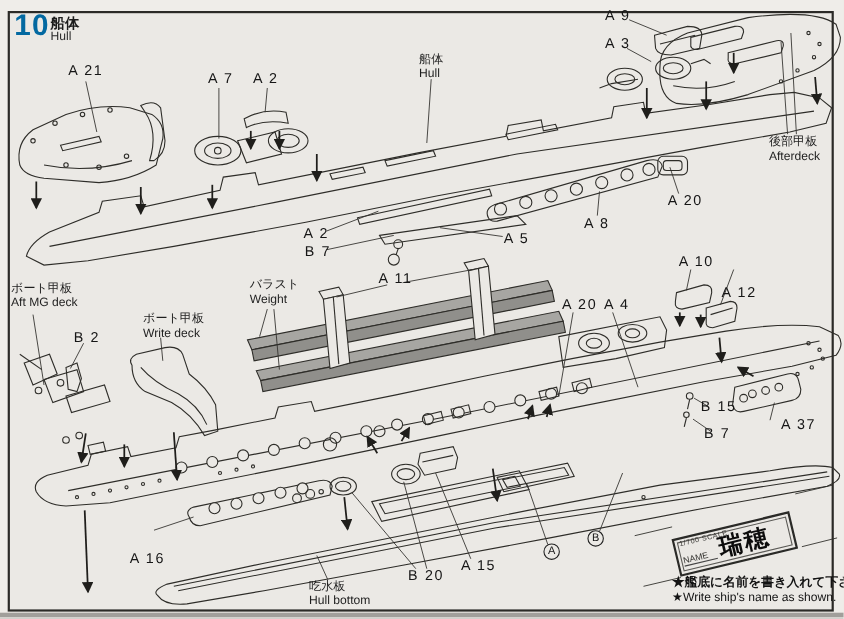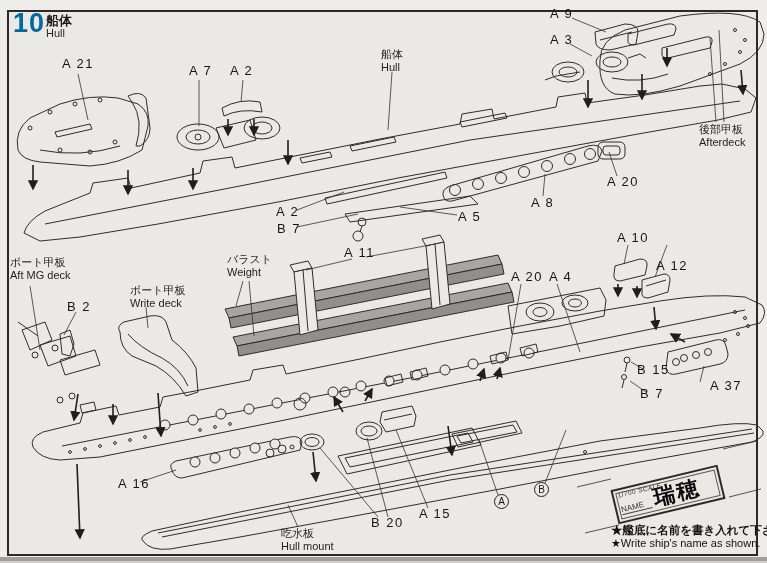--- a/index.html
+++ b/index.html
@@ -317,21 +317,21 @@
 <div class="plabel" style="left:458px;top:209px;">A 5</div>
 <div class="plabel" style="left:344px;top:245px;">A 11</div>
 <div class="plabel" style="left:67px;top:299px;">B 2</div>
 <div class="plabel" style="left:511px;top:269px;">A 20</div>
 <div class="plabel" style="left:549px;top:269px;">A 4</div>
 <div class="plabel" style="left:617px;top:230px;">A 10</div>
 <div class="plabel" style="left:656px;top:230px;margin-top:28px;">A 12</div>
 <div class="plabel" style="left:637px;top:362px;">B 15</div>
 <div class="plabel" style="left:640px;top:386px;">B 7</div>
 <div class="plabel" style="left:700px;top:378px;margin-left:10px;">A 37</div>
-<div class="plabel" style="left:118px;top:476px;">A 16</div>
+<div class="plabel" style="left:118px;top:500px;">A 16</div>
 <div class="plabel" style="left:371px;top:515px;">B 20</div>
 <div class="plabel" style="left:419px;top:506px;">A 15</div>
 
 <div class="ann" style="left:381px;top:48px;">
   <span class="jp">船体</span>
   <span class="en">Hull</span>
 </div>
 <div class="ann" style="left:699px;top:123px;">
   <span class="jp">後部甲板</span>
   <span class="en">Afterdeck</span>
@@ -343,21 +343,21 @@
 <div class="ann" style="left:130px;top:284px;">
   <span class="jp">ボート甲板</span>
   <span class="en">Write deck</span>
 </div>
 <div class="ann" style="left:227px;top:253px;">
   <span class="jp">バラスト</span>
   <span class="en">Weight</span>
 </div>
 <div class="ann" style="left:281px;top:527px;">
   <span class="jp">吃水板</span>
-  <span class="en">Hull mount</span>
+  <span class="en">Hull bottom</span>
 </div>
 
 <div class="callout" style="left:494px;top:494px;">A</div>
 <div class="callout" style="left:534px;top:482px;">B</div>
 
 <div class="nameplate">
   <div class="np-inner"></div>
   <div class="np-scale">1/700 SCALE</div>
   <div class="np-name">NAME</div>
   <div class="np-kanji">瑞穂</div>

